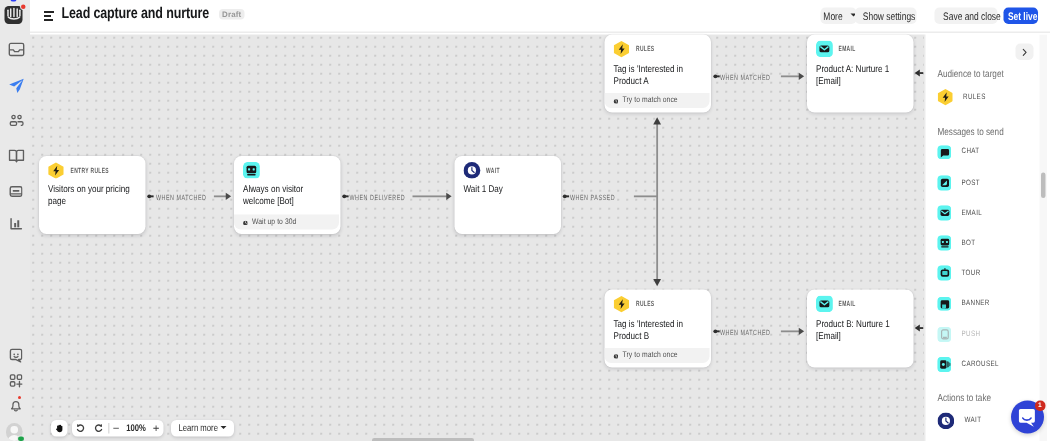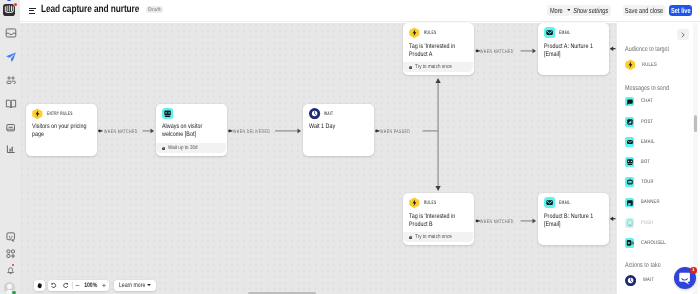--- a/index.html
+++ b/index.html
@@ -18,21 +18,21 @@
   .avatar .head { position:absolute; left:3.3px; top:2.0px; width:4.6px; height:4.6px; border-radius:50%; background:#f7f7f7; }
   .avatar .body { position:absolute; left:1.1px; top:7.2px; width:9.0px; height:6.5px; border-radius:4.5px 4.5px 0 0; background:#f7f7f7; }
   .presence { position:absolute; width:3.6px; height:3.6px; border-radius:50%; background:#1ea34a; box-shadow:0 0 0 0.7px #e9e9e9; }
 
   
   #header { position:absolute; left:20.4px; top:0; width:679.6px; height:21.8px; background:#fff; border-bottom:0.7px solid #ececec; }
   #hamburger { position:absolute; left:8.4px; top:6.6px; width:7.4px; height:7.4px; color:#1a1a1a; }
   .hdr-title { position:absolute; left:21px; top:3.6px; font-size:10.4px; font-weight:bold; color:#17181a; letter-spacing:-0.1px; white-space:nowrap; transform:scaleX(0.80); transform-origin:0 50%; }
   .pill { position:absolute; top:6.3px; height:7.2px; background:#ededed; color:#979797; font-size:5.3px; font-weight:bold; border-radius:2.6px; letter-spacing:0.1px; display:flex; align-items:center; justify-content:center; width:17.4px; }
   .hbtn { position:absolute; top:5.2px; height:10.4px; background:#f2f2f2; color:#2b2b2b; font-size:7.3px; border-radius:3.2px;
-          display:flex; align-items:center; justify-content:center; gap:2.2px; white-space:nowrap; }
+          display:flex; align-items:center; justify-content:space-between; gap:2.2px; white-space:nowrap; }
   .hbtn > span:first-child { display:inline-block; transform:scaleX(0.77); transform-origin:50% 50%; }
   .hbtn.primary { background:#1f55e8; color:#fff; font-weight:bold; }
   .caret { width:0; height:0; border-left:2.3px solid transparent; border-right:2.3px solid transparent; border-top:2.5px solid currentColor; flex:none; }
 
   
   #canvas { position:absolute; left:20.4px; top:22.5px; width:595.6px; height:271.5px; background:#e7e7e7;
     background-image:radial-gradient(circle at 0.5px 0.5px, #c9c9c9 0.6px, rgba(201,201,201,0) 0.95px); background-size:6px 6px; background-position:1.5px 1.5px; }
   #edges { position:absolute; left:0; top:0; width:596px; height:272px; overflow:visible; }
   #hScroll { position:absolute; left:227.9px; top:269.7px; width:67.6px; height:2.7px; border-radius:1.6px; background:#bdbdbd; }
 
@@ -203,21 +203,21 @@
           </g>
         </svg>
     </div>
     <div class="hdr-title">Lead capture and nurture</div>
     <div class="pill" id="statusPill" style="left: 125.4px;">Draft</div>
     <div id="hdrBtns">
         <div class="hbtn" style="left: 527px; width: 23.6px;">
           <span>More</span>
           <span class="caret"></span>
         </div>
-        <div class="hbtn" style="left: 550px; width: 40.5px; font-style: italic;">
+        <div class="hbtn" style="left: 550px; width: 40.5px;">
           <span>Show settings</span>
         </div>
         <div class="hbtn" style="left: 602.4px; width: 41.8px;">
           <span>Save and close</span>
         </div>
         <div class="hbtn primary" style="left: 648.4px; width: 23.1px;">
           <span>Set live</span>
         </div>
       </div>
   </div>

